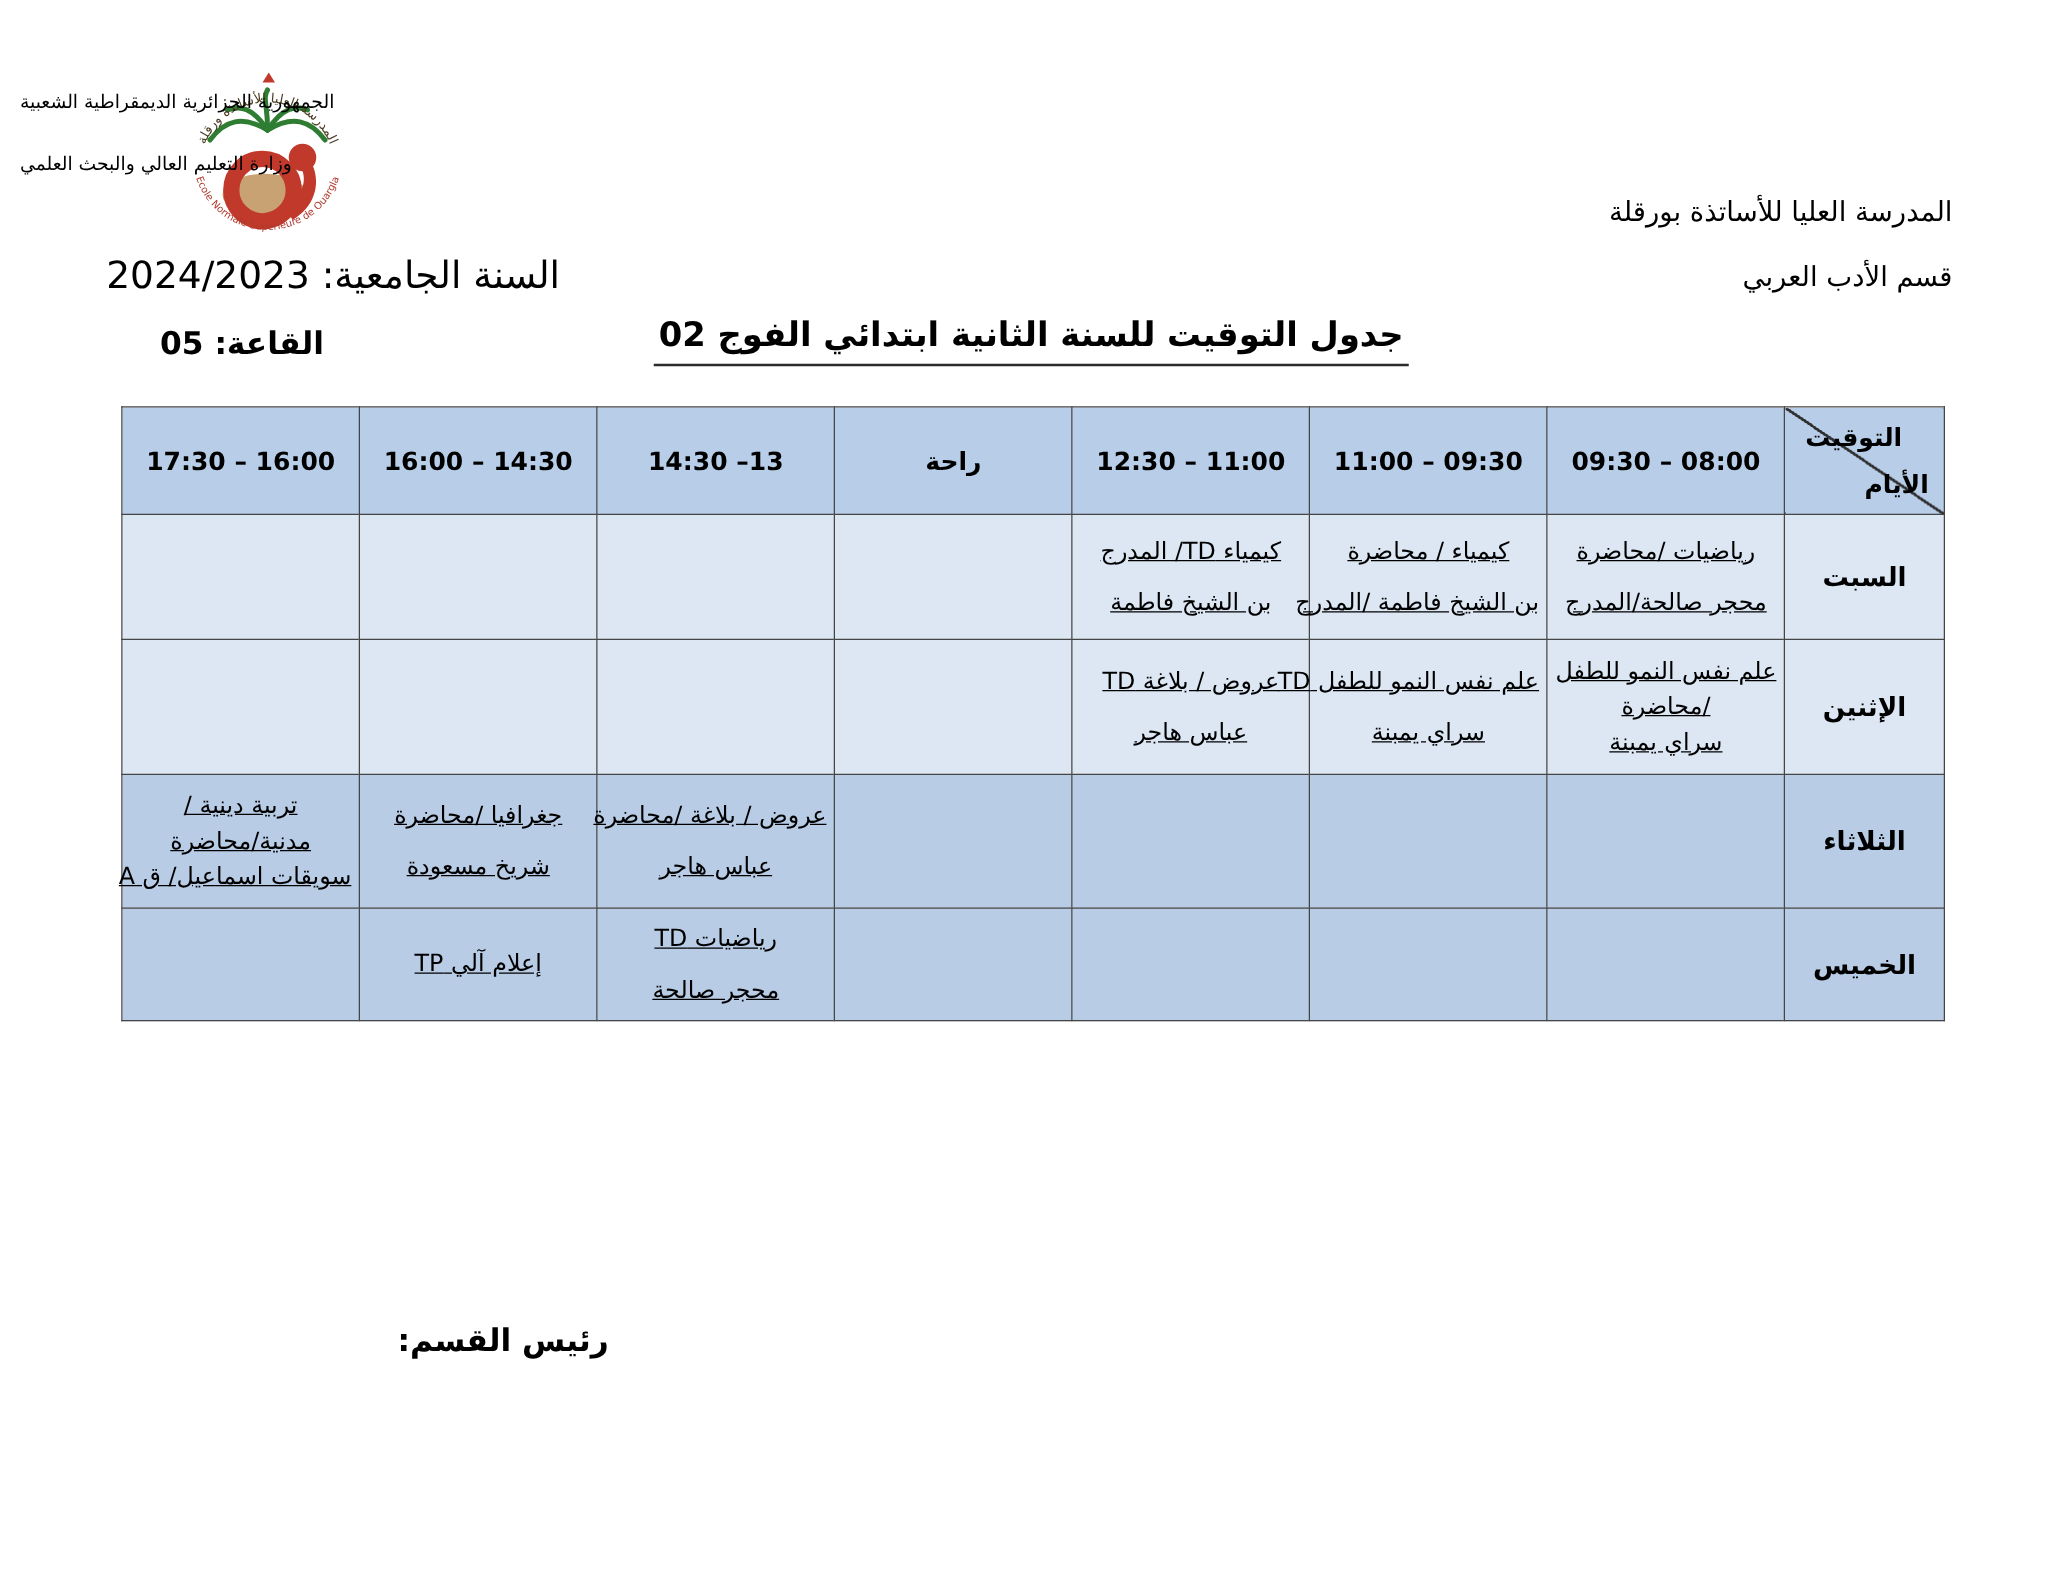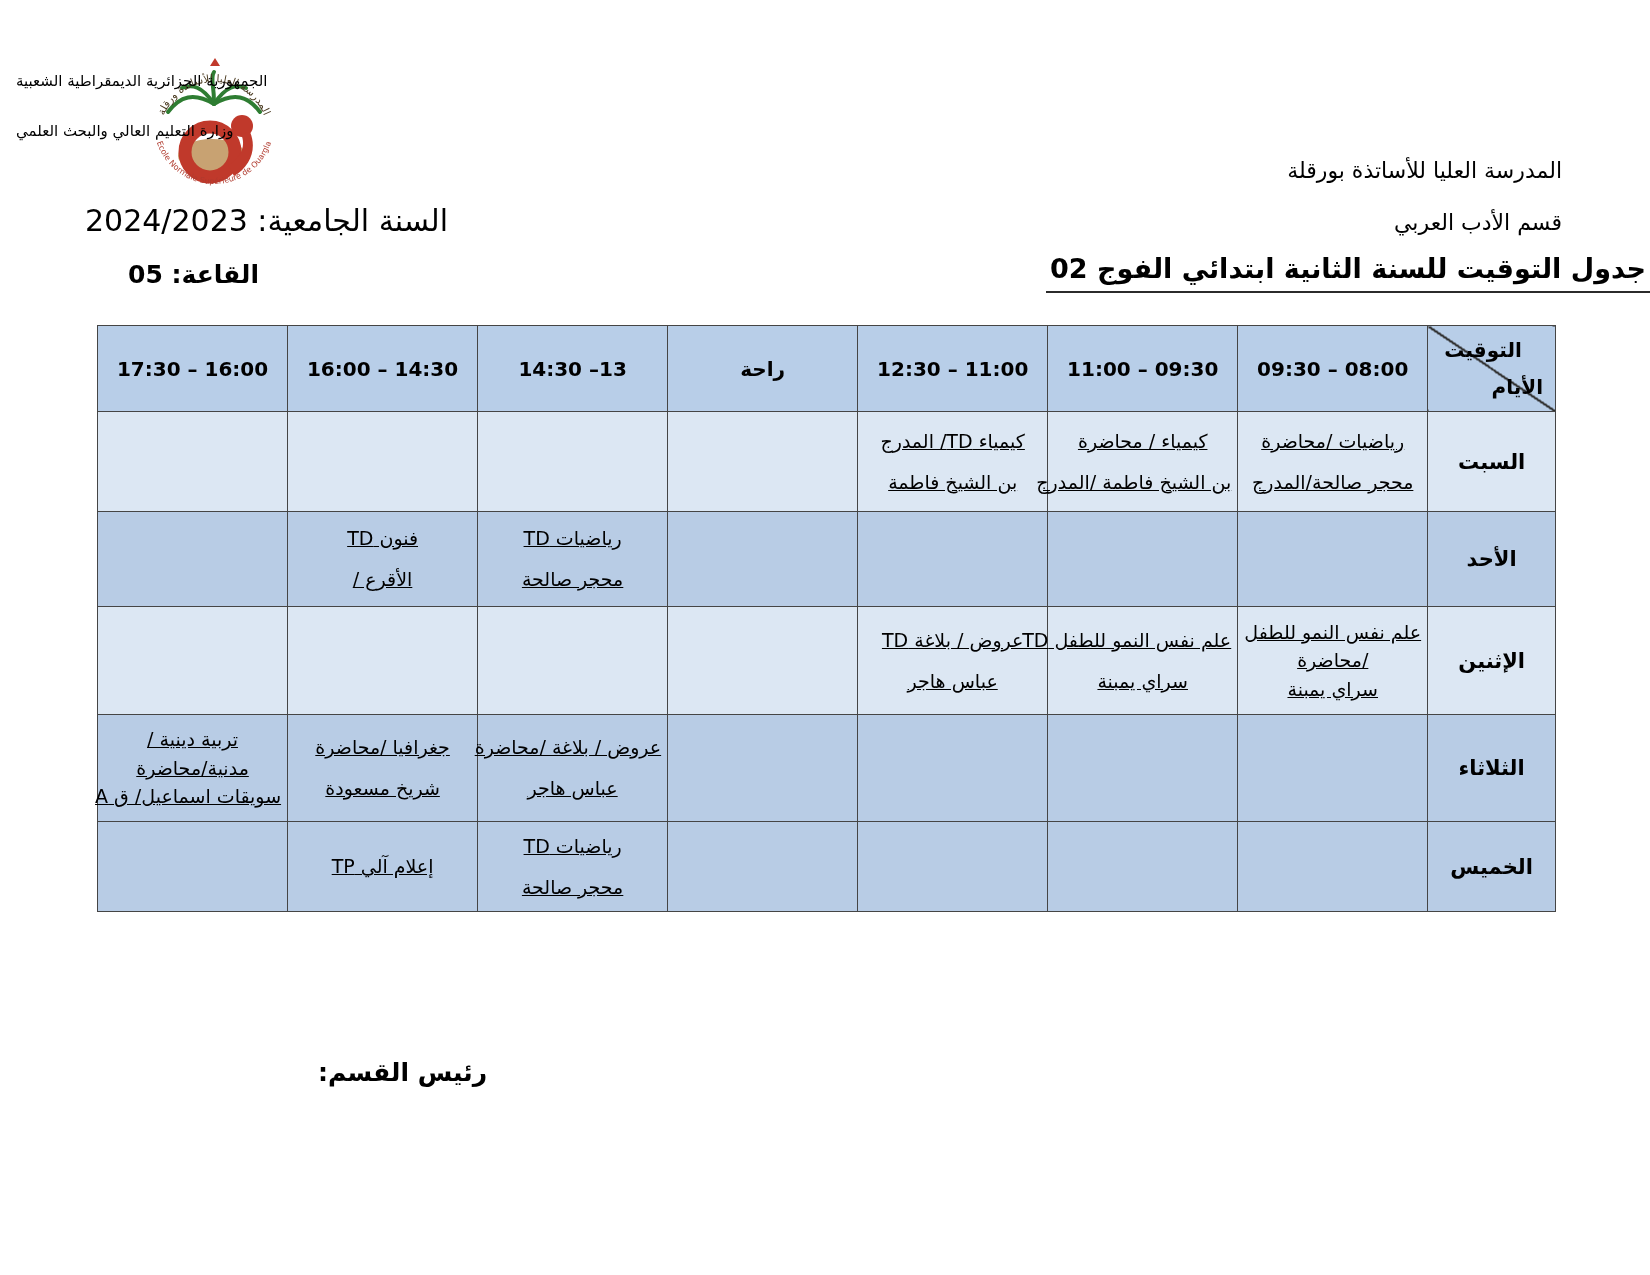--- a/index.html
+++ b/index.html
@@ -15,21 +15,21 @@
     width:1650px;height:1275px;background:#ffffff;
     font-family:"DejaVu Sans",sans-serif;color:var(--ink);
     position:relative;overflow:hidden;
   }
   .abs{position:absolute;}
   
   .center-line{left:16px;right:0;text-align:left;font-size:15px;white-space:nowrap;}
   .right-line{right:88px;text-align:right;font-size:22px;white-space:nowrap;}
   .year-line{left:85px;top:203px;font-size:30px;white-space:nowrap;direction:rtl;}
   .room-line{left:128px;top:260px;font-size:25px;font-weight:bold;white-space:nowrap;direction:rtl;}
-  .title-wrap{left:0;right:0;top:253px;}
+  .title-wrap{left:0;right:0;top:253px;text-align:center;}
   .doc-title{
     display:inline-block;font-size:27px;font-weight:bold;direction:rtl;
     border-bottom:2px solid #2b2b2b;padding:0 4px 7px 4px;white-space:nowrap;
   }
   .footer-line{left:318px;top:1058px;font-size:25px;font-weight:bold;direction:rtl;white-space:nowrap;}
   
   .logo-box{left:138px;top:52px;width:152px;height:150px;}
   
   table.tt{
     position:absolute;left:97px;top:325px;width:1459px;
@@ -126,36 +126,20 @@
         </td>
         <td class="slot-cell">
           <div class="cell-line" dir="rtl">كيمياء TD/ المدرج</div>
           <div class="cell-line" dir="rtl">بن الشيخ فاطمة</div>
         </td>
         <td class="slot-cell break-col"></td>
         <td class="slot-cell"></td>
         <td class="slot-cell"></td>
         <td class="slot-cell"></td>
       </tr>
-      <tr class="row-dark" style="height: 95px;">
-        <td class="day-cell">الأحد</td>
-        <td class="slot-cell"></td>
-        <td class="slot-cell"></td>
-        <td class="slot-cell"></td>
-        <td class="slot-cell break-col"></td>
-        <td class="slot-cell">
-          <div class="cell-line" dir="rtl">رياضيات TD</div>
-          <div class="cell-line" dir="rtl">محجر صالحة</div>
-        </td>
-        <td class="slot-cell">
-          <div class="cell-line" dir="rtl">فنون TD</div>
-          <div class="cell-line" dir="rtl">الأقرع /</div>
-        </td>
-        <td class="slot-cell"></td>
-      </tr>
       <tr class="row-light" style="height: 108px;">
         <td class="day-cell">الإثنين</td>
         <td class="slot-cell tight">
           <div class="cell-line" dir="rtl">علم نفس النمو للطفل</div>
           <div class="cell-line" dir="rtl">/محاضرة</div>
           <div class="cell-line" dir="rtl">سراي يمبنة</div>
         </td>
         <td class="slot-cell">
           <div class="cell-line" dir="rtl">علم نفس النمو للطفل TD</div>
           <div class="cell-line" dir="rtl">سراي يمبنة</div>

